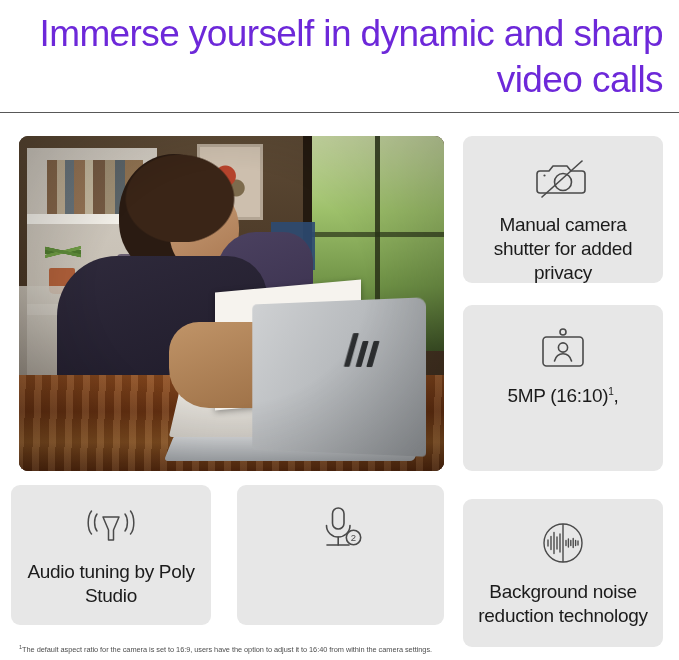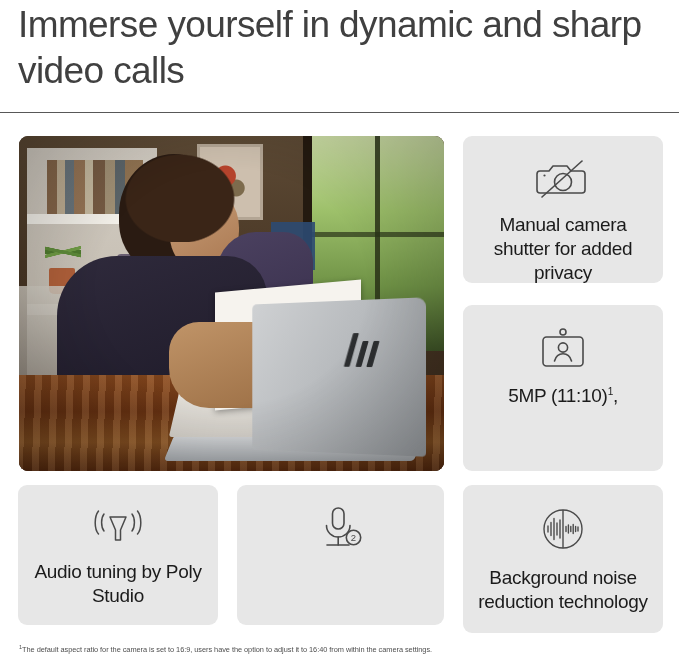--- a/index.html
+++ b/index.html
@@ -13,28 +13,29 @@
     font-family: "Liberation Sans", sans-serif;
     color: #111111;
     overflow: hidden;
     position: relative;
   }
 
   
   .headline {
     position: absolute;
     left: 18px;
-    top: 2px;
+    top: 11px;
     width: 645px;
     font-size: 37px;
     line-height: 46px;
     font-weight: 400;
     letter-spacing: -0.6px;
-    color: #404040;
+    color: #6d28d9;
     font-family: "Liberation Sans", sans-serif;
+    text-align: right;
   }
 
   .divider {
     position: absolute;
     left: 0px;
     top: 112px;
     width: 679px;
     height: 1px;
     background: #585858;
   }
@@ -269,23 +270,23 @@
   }
   .card-label sup {
     font-size: 10px;
     vertical-align: super;
     line-height: 0;
   }
 
   
   #card-shutter   { left: 463px; top: 8px;   width: 200px; height: 147px; }
   #card-camera    { left: 463px; top: 177px; width: 200px; height: 166px; }
-  #card-audio     { left: 18px;  top: 357px; width: 200px; height: 140px; }
+  #card-audio     { left: 11px;  top: 357px; width: 200px; height: 140px; }
   #card-mic       { left: 237px; top: 357px; width: 207px; height: 140px; }
-  #card-noise     { left: 463px; top: 357px; width: 200px; height: 148px; }
+  #card-noise     { left: 463px; top: 371px; width: 200px; height: 148px; }
 
   #card-shutter .card-inner { top: 22px; }
   #card-camera  .card-inner { top: 22px; }
   #card-audio   .card-inner { top: 22px; }
   #card-mic     .card-inner { top: 20px; }
   #card-noise   .card-inner { top: 20px; }
 
   .icon-gap { height: 13px; }
 
   
@@ -372,21 +373,21 @@
       <div class="icon-wrap">
         <svg width="50" height="44" viewBox="0 0 50 44" fill="none" stroke="#4a4a4a" stroke-width="1.6" stroke-linecap="round" stroke-linejoin="round">
           <circle cx="25" cy="5" r="3"></circle>
           <rect x="5" y="10" width="40" height="29" rx="3.5"></rect>
           <circle cx="25" cy="20.5" r="4.6"></circle>
           <path d="M16.5 34c1.3-5 4.6-7.3 8.5-7.3s7.2 2.3 8.5 7.3"></path>
         </svg>
       </div>
       <div class="icon-gap"></div>
       <div class="card-label">
-        <span>5MP (11:10)</span><sup>1</sup><span>,</span><br>
+        <span>5MP (16:10)</span><sup>1</sup><span>,</span><br>
         <br>
       </div>
     </div>
   </div>
 
   <div class="card" id="card-audio">
     <div class="card-inner">
       <div class="icon-wrap">
         <svg width="56" height="40" viewBox="0 0 56 40" fill="none" stroke="#4a4a4a" stroke-width="1.5" stroke-linecap="round" stroke-linejoin="round">
           <path d="M20 10h16l-5.5 13v10h-5V23z"></path>

